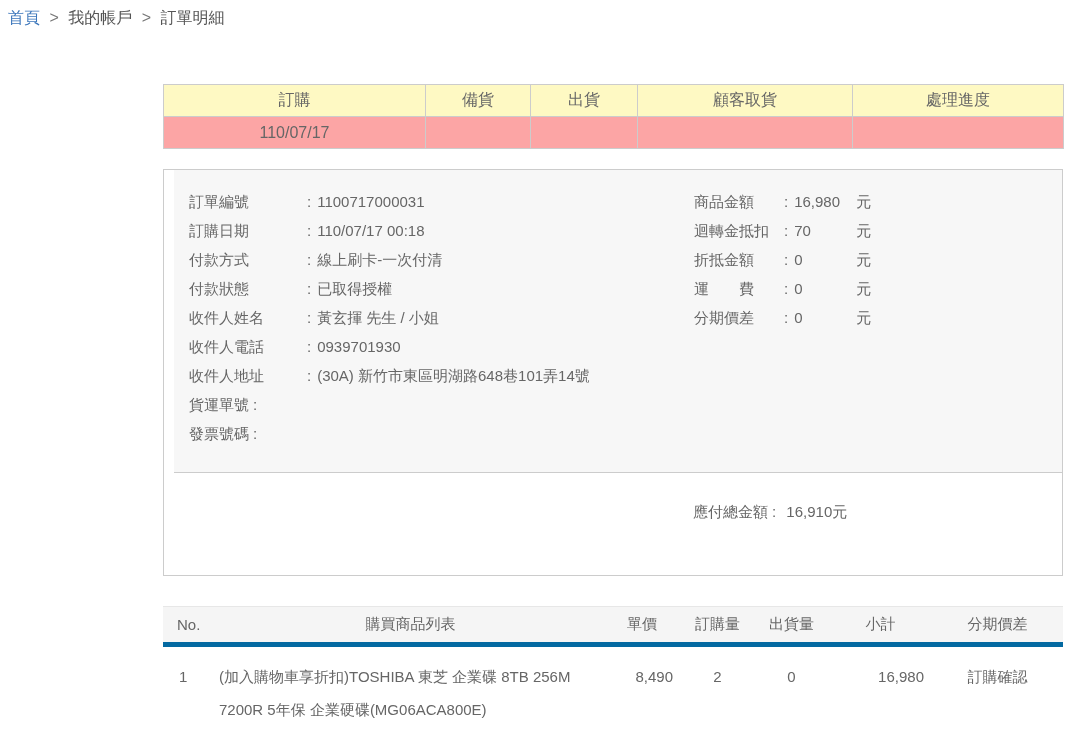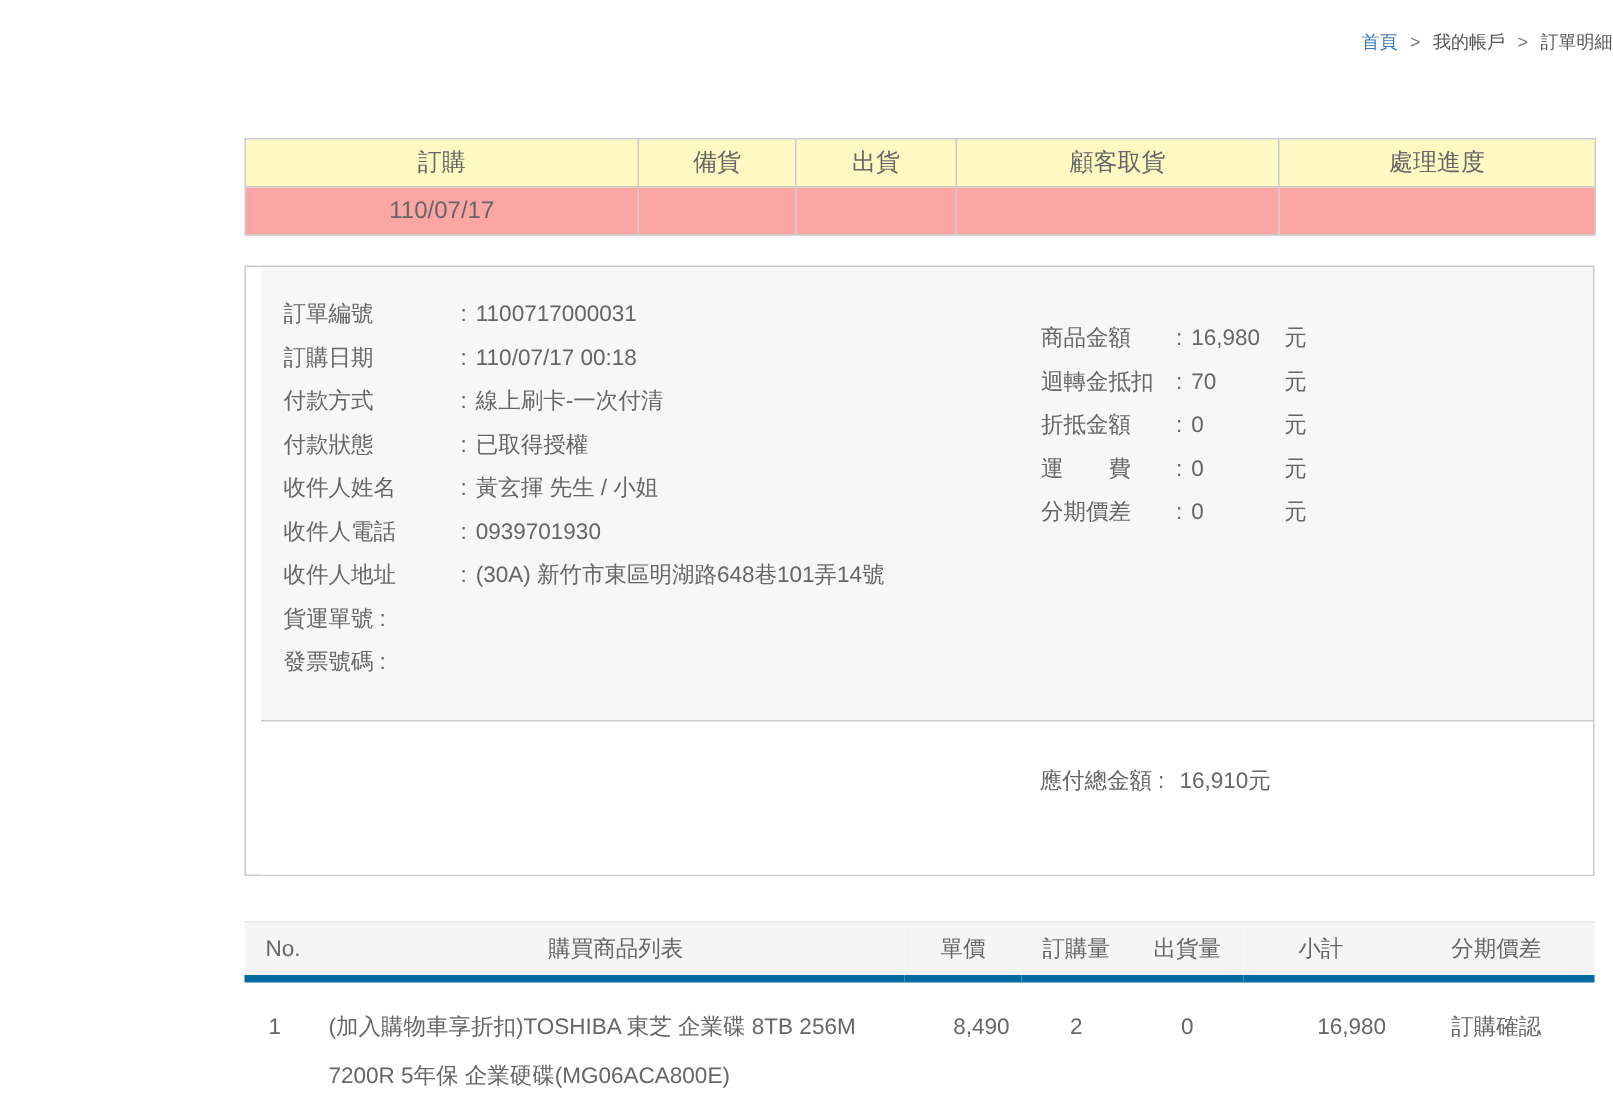--- a/index.html
+++ b/index.html
@@ -6,40 +6,40 @@
   html, body {
     margin: 0; padding: 0;
     background: #ffffff;
     font-family: "Liberation Sans", "DejaVu Sans", sans-serif;
     color: #666666;
     font-size: 15px;
   }
   .page { width: 1075px; height: 742px; overflow: hidden; background:#fff; }
 
   
-  .breadcrumb { padding: 20px 0 0 8px; font-size: 12px; color: #555; text-align: right; }
+  .breadcrumb { padding: 8px 0 0 8px; font-size: 16px; color: #555; }
   .breadcrumb a { color: #3b76bb; text-decoration: none; cursor: pointer; }
   .breadcrumb .sep { margin: 0 5px; color: #777; }
 
   .content { margin: 0 0 0 163px; width: 900px; }
 
   
   table.status { border-collapse: collapse; width: 900px; margin-top: 55px; table-layout: fixed; }
   table.status th, table.status td {
     border: 1px solid #cccccc; height: 32px; text-align: center;
     font-weight: normal; font-size: 16px; color: #666;
     padding: 0; background: #fca5a5;
   }
   table.status th { background: #fef9c3; }
 
   
   .info-box { margin-top: 20px; border: 1px solid #cccccc; width: 900px; padding-left: 10px; }
   .details { background: #f7f7f7; padding: 17px 15px 24px 15px; overflow: hidden; }
   .col-left { float: left; width: 505px; }
-  .col-right { float: left; margin-top: 16px; }
+  .col-right { float: left; }
   .info-row { line-height: 29px; white-space: nowrap; color: #666; }
   .lbl-fixed { display: inline-block; width: 118px; }
   .colon { margin-right: 6px; }
   .colon-tight { margin-left: 4px; margin-right: 6px; }
   .r-lbl { display: inline-block; width: 90px; }
   .r-val { display: inline-block; width: 62px; }
   .total {
     background: #ffffff; border-top: 1px solid #cccccc;
     height: 103px; padding: 30px 0 0 519px; white-space: nowrap;
   }

